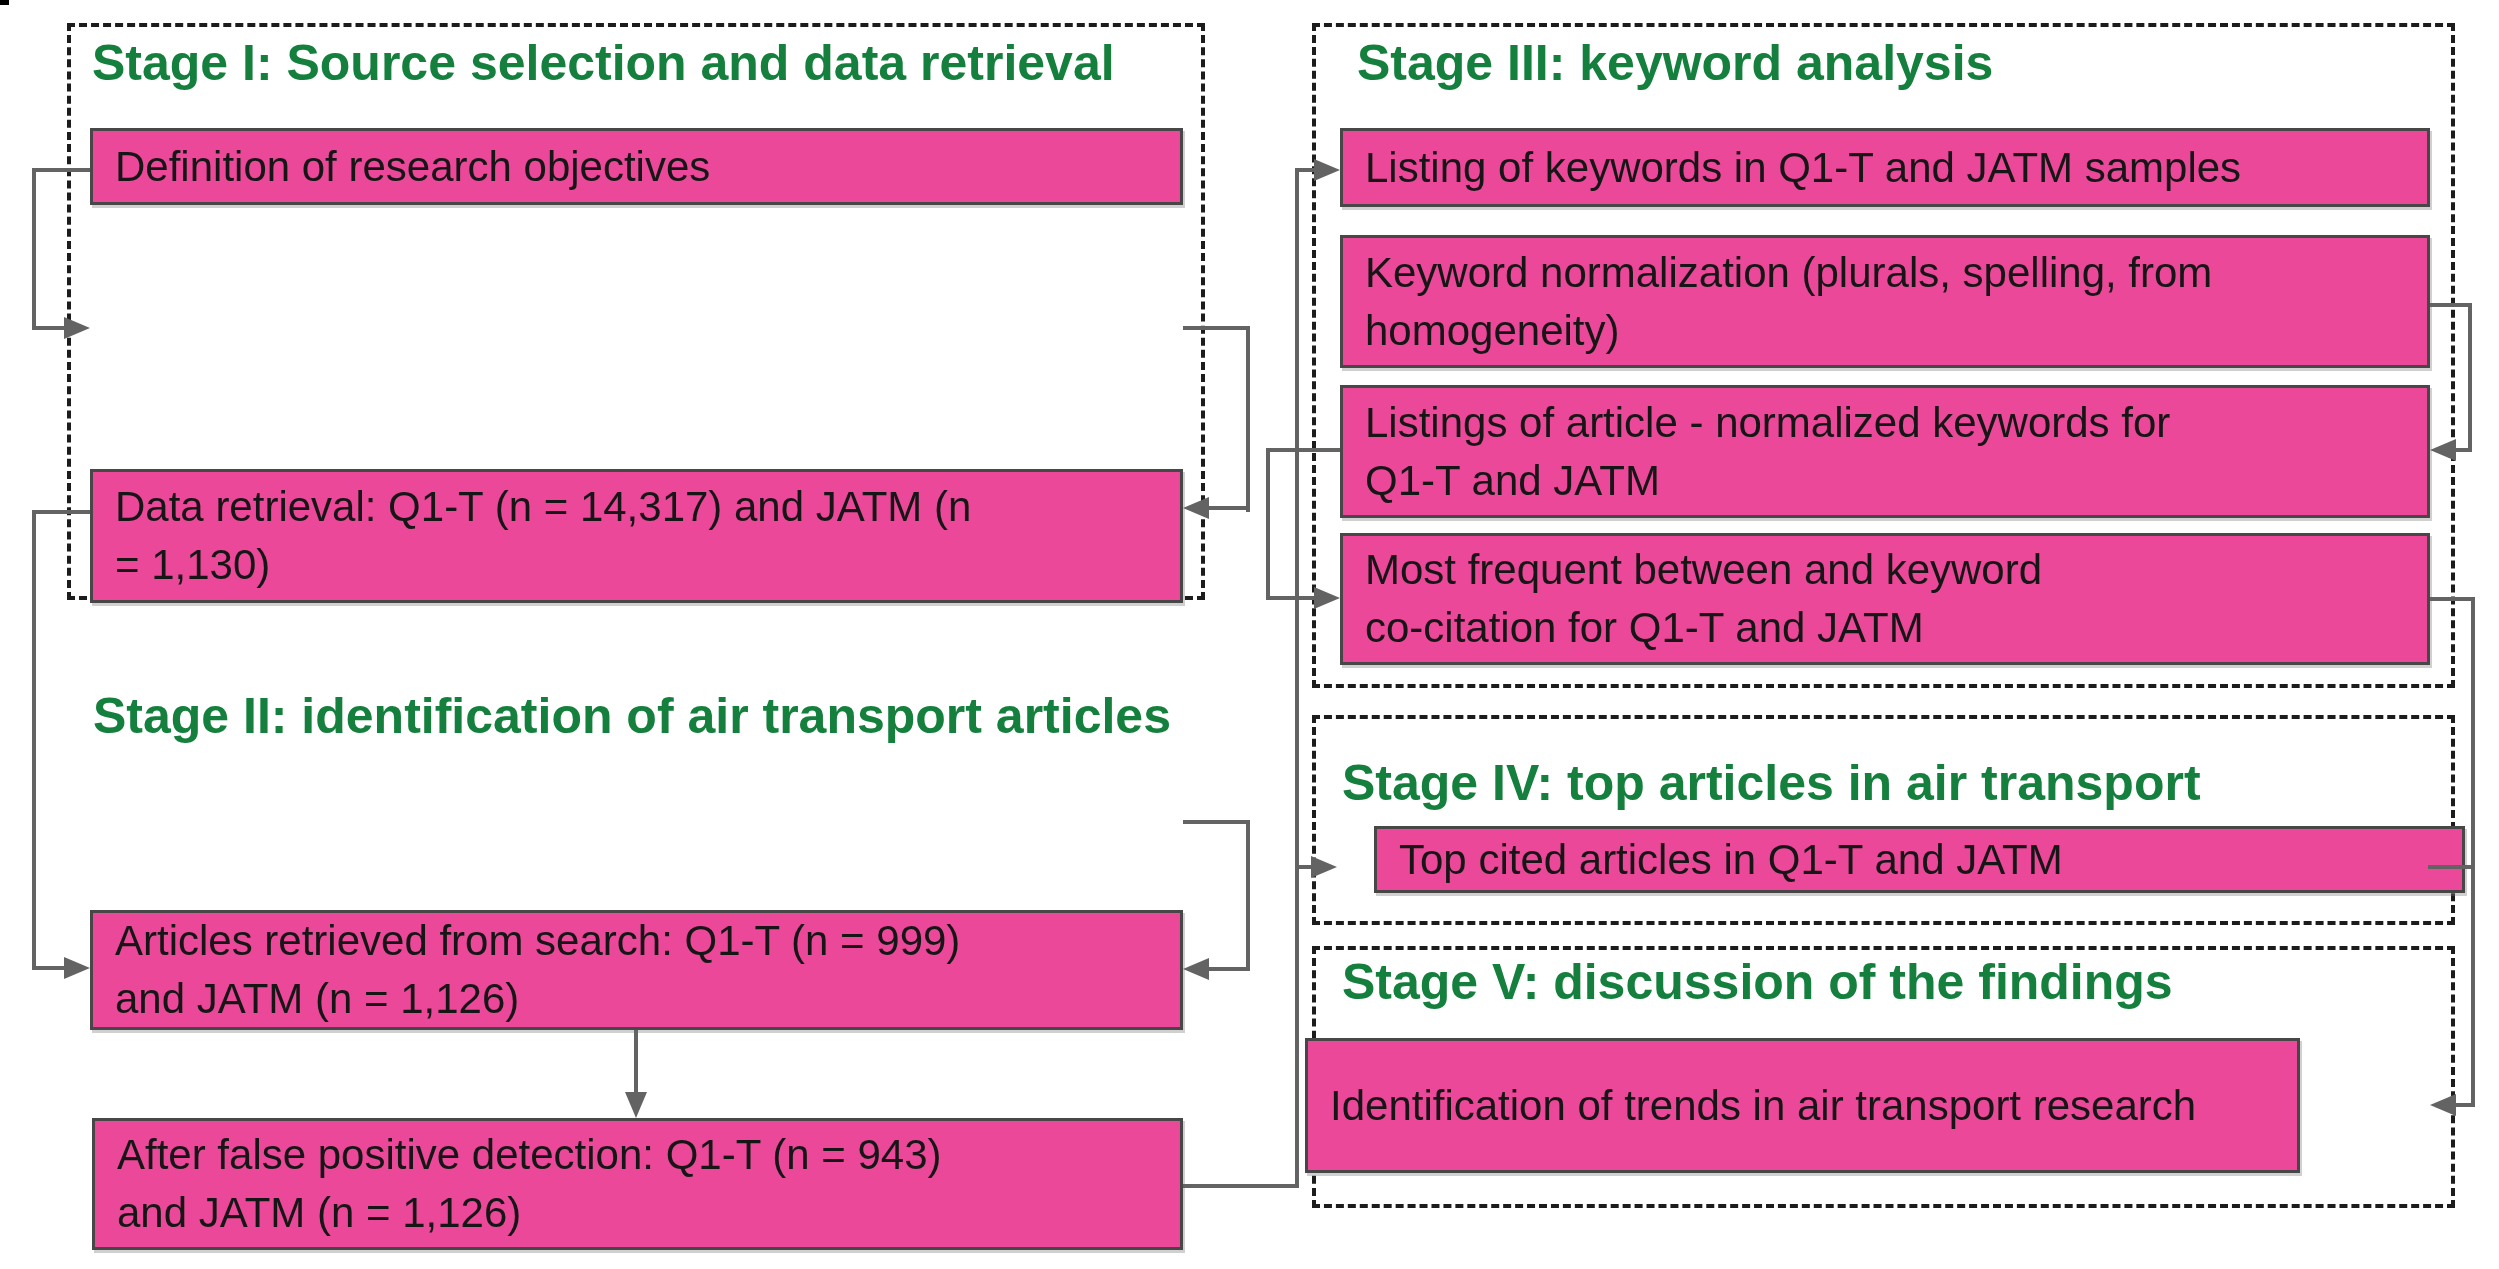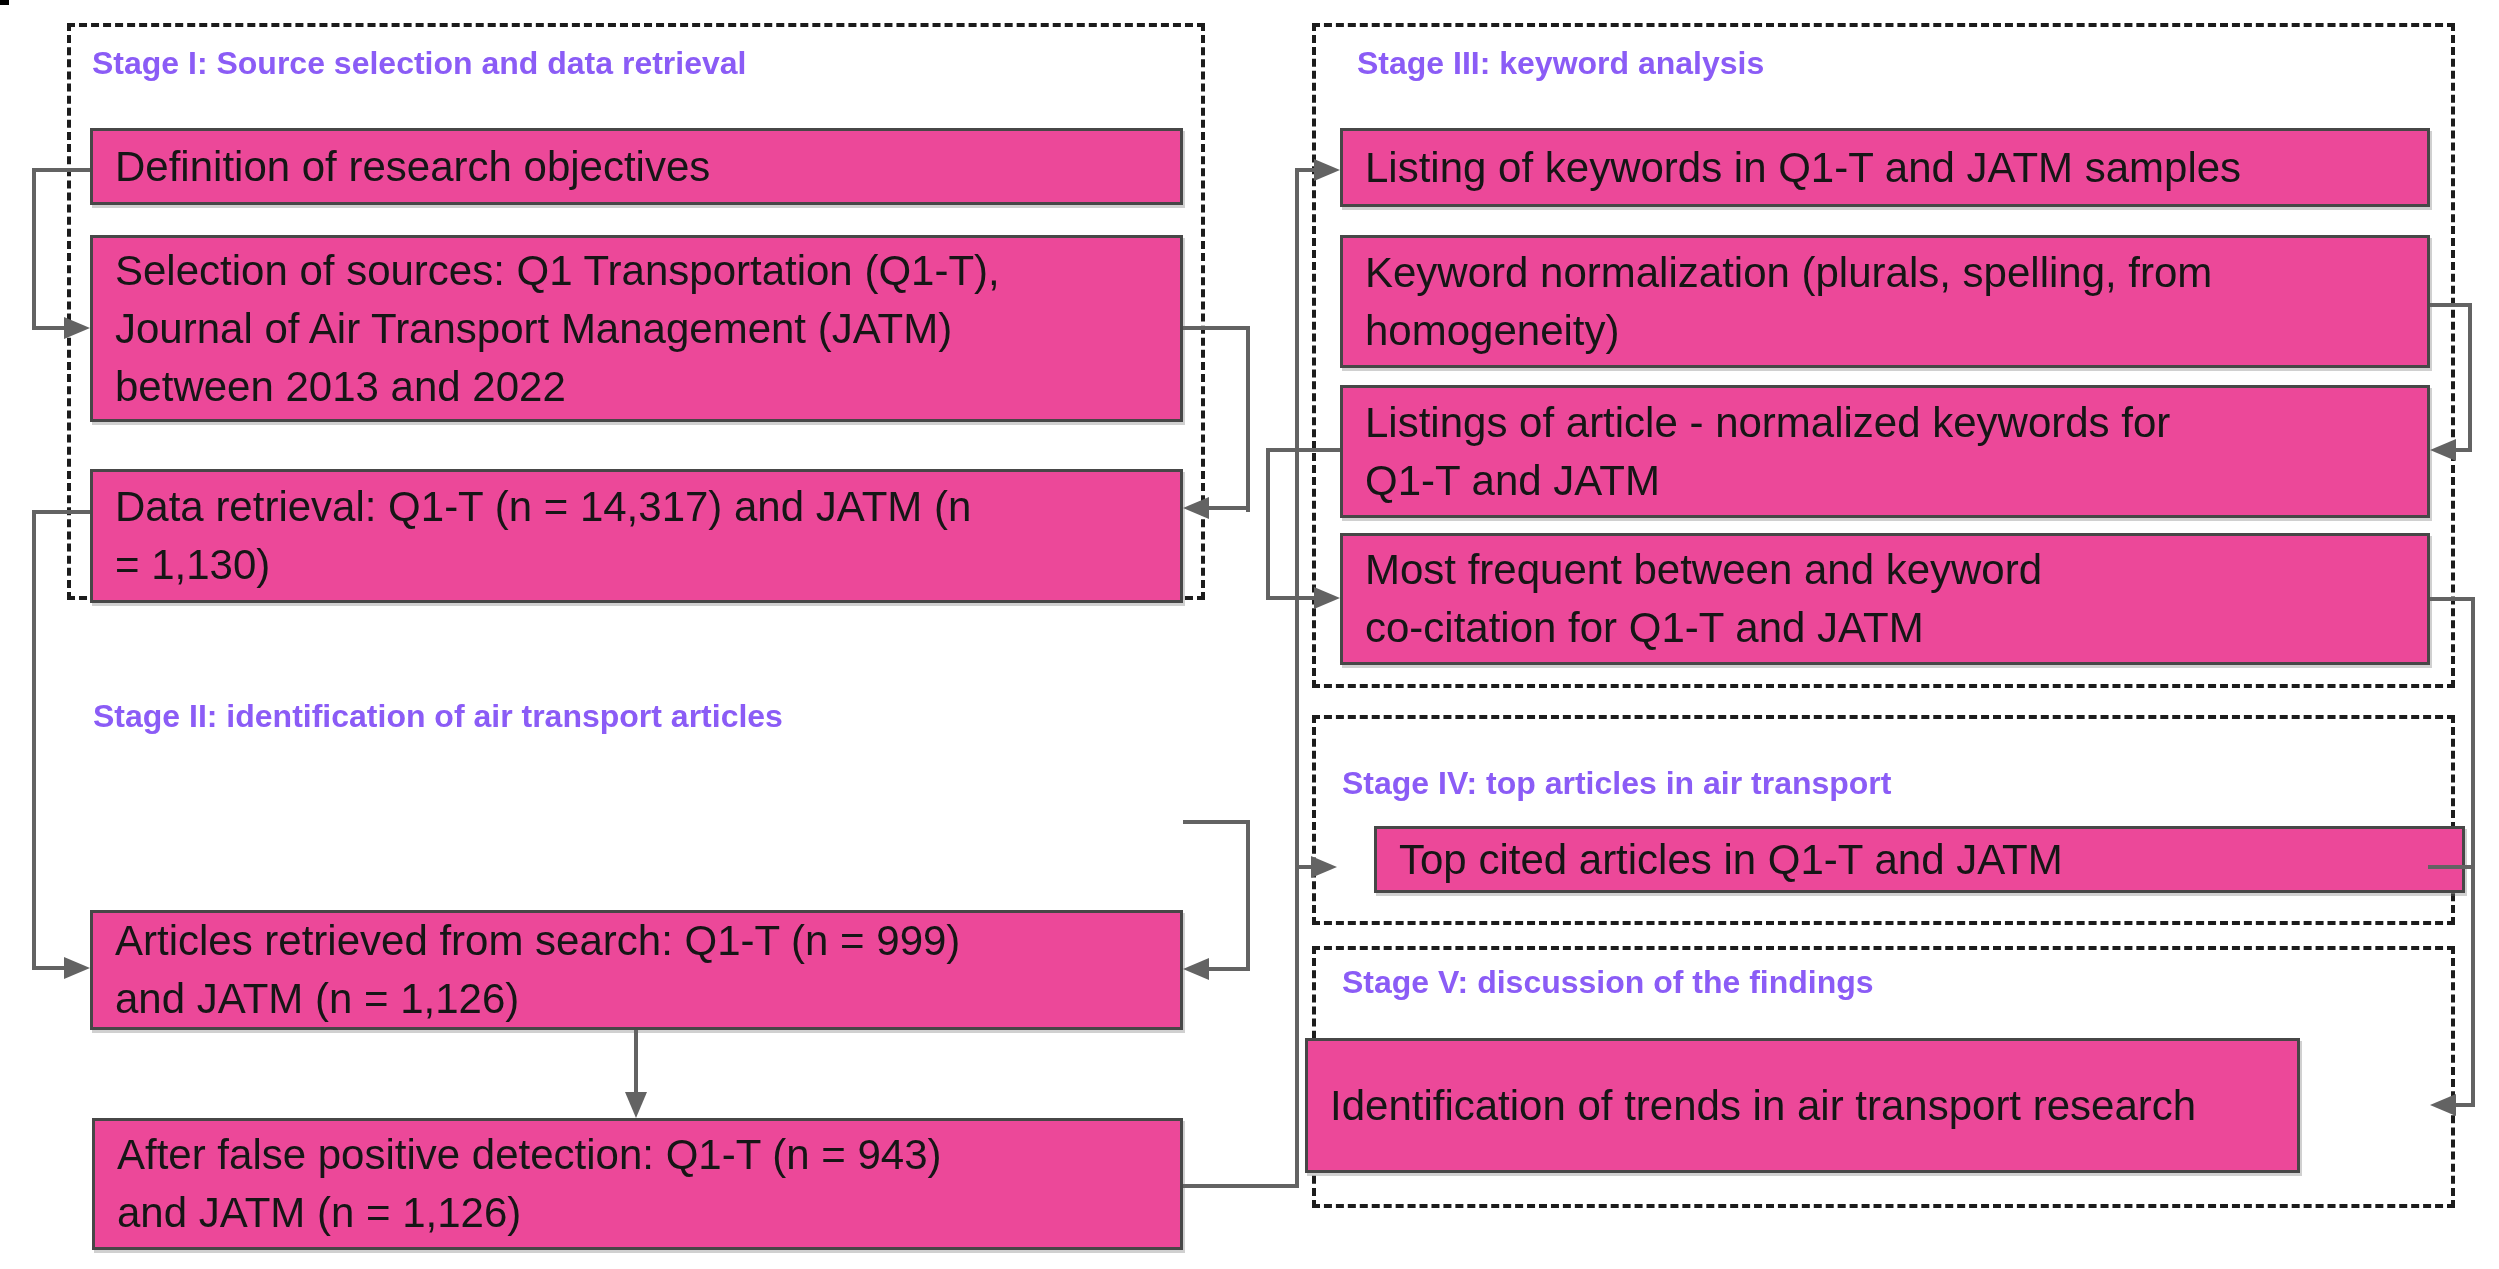--- a/index.html
+++ b/index.html
@@ -12,25 +12,25 @@
     overflow:hidden;
   }
   .stage-region{
     position:absolute;
     border:4px dashed #1c1c1c;
     box-sizing:border-box;
     background:transparent;
   }
   .stage-label{
     position:absolute;
-    font-size:32px;
+    font-size:50px;
     font-weight:bold;
     line-height:54px;
     white-space:nowrap;
-    color:#8b5cf6;
+    color:#15803d;
   }
   .node{
     position:absolute;
     background:#ec4899;
     border:3px solid #474747;
     box-sizing:border-box;
     display:flex;
     align-items:center;
     box-shadow:2px 3px 0 rgba(120,120,120,0.35);
   }
@@ -62,25 +62,20 @@
   <div class="stage-region" style="left:1312px;top:946px;width:1143px;height:262px"></div>
 
   <div class="stage-label" style="left:92px;top:36px">Stage I: Source selection and data retrieval</div>
   <div class="stage-label" style="left:93px;top:689px">Stage II: identification of air transport articles</div>
   <div class="stage-label" style="left:1357px;top:36px">Stage III: keyword analysis</div>
   <div class="stage-label" style="left:1342px;top:756px">Stage IV: top articles in air transport</div>
   <div class="stage-label" style="left:1342px;top:955px">Stage V: discussion of the findings</div>
 
   <div class="node" style="left:90px;top:128px;width:1093px;height:77px">
     <span class="txt">Definition of research objectives</span>
-  </div>
-  <div class="node" style="left:90px;top:235px;width:1093px;height:187px">
-    <span class="txt">Selection of sources: Q1 Transportation (Q1-T),
-Journal of Air Transport Management (JATM)
-between 2013 and 2022</span>
   </div>
   <div class="node" style="left:90px;top:469px;width:1093px;height:134px">
     <span class="txt">Data retrieval: Q1-T (n = 14,317) and JATM (n
 = 1,130)</span>
   </div>
 
   <div class="node" style="left:90px;top:910px;width:1093px;height:120px">
     <span class="txt">Articles retrieved from search: Q1-T (n = 999)
 and JATM (n = 1,126)</span>
   </div>

